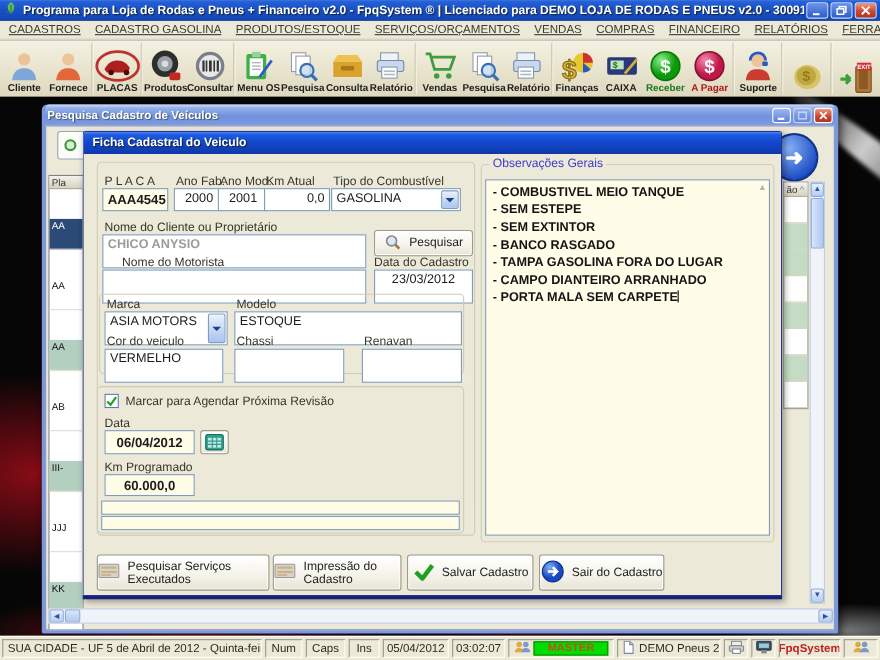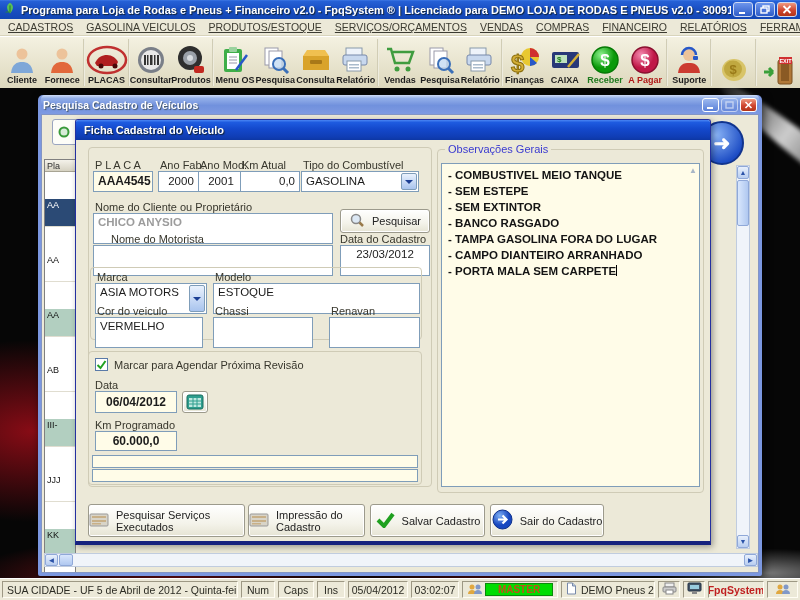--- a/index.html
+++ b/index.html
@@ -158,21 +158,21 @@
     </span>
   <span class="winbtn close">
       <svg width="10" height="9">
         <path d="M1.5 1l7 7M8.5 1l-7 7" stroke="#fff" stroke-width="1.8"></path>
       </svg>
     </span>
 </div>
 
 <div class="menubar">
   <span class="menu-item">CADASTROS</span>
-  <span class="menu-item">GASOLINA VEICULOS</span>
+  <span class="menu-item">CADASTRO GASOLINA</span>
   <span class="menu-item">PRODUTOS/ESTOQUE</span>
   <span class="menu-item">SERVIÇOS/ORÇAMENTOS</span>
   <span class="menu-item">VENDAS</span>
   <span class="menu-item">COMPRAS</span>
   <span class="menu-item">FINANCEIRO</span>
   <span class="menu-item">RELATÓRIOS</span>
   <span class="menu-item">FERRAMENTAS</span>
 
 </div>
 
@@ -201,46 +201,46 @@
         <svg width="42" height="30" viewBox="0 0 42 30">
           <ellipse cx="21" cy="15" rx="19" ry="13" fill="none" stroke="#c03030" stroke-width="2.5"></ellipse>
           <path d="M9 18c3-6 7-8 12-8 5 0 9 3 11 7l-2 4H11z" fill="#b01f1f"></path>
           <circle cx="15" cy="21" r="2.5" fill="#4a0808"></circle>
           <circle cx="29" cy="21" r="2.5" fill="#4a0808"></circle>
         </svg>
       </span>
     <span class="tlabel">PLACAS</span>
   </div>
   <div class="tsep"></div>
+  <div class="tbtn">
+    <span class="ticon">
+        <svg width="30" height="30">
+          <circle cx="14" cy="13" r="12" fill="#2e2e2e"></circle>
+          <circle cx="14" cy="13" r="7" fill="#9aa0a8"></circle>
+          <circle cx="14" cy="13" r="3" fill="#d8dce0"></circle>
+          <rect x="18" y="21" width="10" height="7" rx="2" fill="#c22820"></rect>
+        </svg>
+      </span>
+    <span class="tlabel">Produtos</span>
+  </div>
   <div class="tbtn">
     <span class="ticon">
         <svg width="30" height="30">
           <circle cx="15" cy="15" r="13" fill="#7a7f88"></circle>
           <circle cx="15" cy="15" r="10" fill="#e8e8e8"></circle>
           <g fill="#333">
             <rect x="8" y="10" width="2" height="10"></rect>
             <rect x="11" y="10" width="1.5" height="10"></rect>
             <rect x="14" y="10" width="2.5" height="10"></rect>
             <rect x="18" y="10" width="1.5" height="10"></rect>
             <rect x="21" y="10" width="2" height="10"></rect>
           </g>
         </svg>
       </span>
     <span class="tlabel">Consultar</span>
-  </div>
-  <div class="tbtn">
-    <span class="ticon">
-        <svg width="30" height="30">
-          <circle cx="14" cy="13" r="12" fill="#2e2e2e"></circle>
-          <circle cx="14" cy="13" r="7" fill="#9aa0a8"></circle>
-          <circle cx="14" cy="13" r="3" fill="#d8dce0"></circle>
-          <rect x="18" y="21" width="10" height="7" rx="2" fill="#c22820"></rect>
-        </svg>
-      </span>
-    <span class="tlabel">Produtos</span>
   </div>
   <div class="tsep"></div>
   <div class="tbtn">
     <span class="ticon">
         <svg width="30" height="30">
           <rect x="4" y="4" width="18" height="23" rx="2" fill="#3fae49"></rect>
           <rect x="7" y="8" width="12" height="16" fill="#fff"></rect>
           <rect x="9" y="2" width="8" height="5" rx="1" fill="#9ad29e"></rect>
           <g stroke="#99a" stroke-width="1">
             <line x1="9" y1="12" x2="17" y2="12"></line>
@@ -444,20 +444,34 @@
         <div class="grid-h">Pla</div>
         <div class="grid-r sel">AA</div>
         <div class="grid-r">AA</div>
         <div class="grid-r alt">AA</div>
         <div class="grid-r">AB</div>
         <div class="grid-r alt">III-</div>
         <div class="grid-r">JJJ</div>
         <div class="grid-r alt">KK</div>
         <div class="grid-r">RR</div>
       </div>
+      <div class="rstrip">
+        <div class="rstrip-h">
+            <span>ão</span>
+            <span style="color:#7a90b8;">^</span>
+          </div>
+        <div class="rstrip-c"></div>
+        <div class="rstrip-c g"></div>
+        <div class="rstrip-c g"></div>
+        <div class="rstrip-c"></div>
+        <div class="rstrip-c g"></div>
+        <div class="rstrip-c"></div>
+        <div class="rstrip-c g"></div>
+        <div class="rstrip-c"></div>
+      </div>
       <div class="vscroll">
         <div class="vs-btn" style="top:0;">▲</div>
         <div class="vs-thumb"></div>
         <div class="vs-btn" style="bottom:0;">▼</div>
       </div>
       <div class="partial-circle">➜</div>
       <div class="hscroll">
         <div class="hs-btn" style="left:0;">◄</div>
         <div class="hs-thumb"></div>
         <div class="hs-btn" style="right:0;">►</div>

